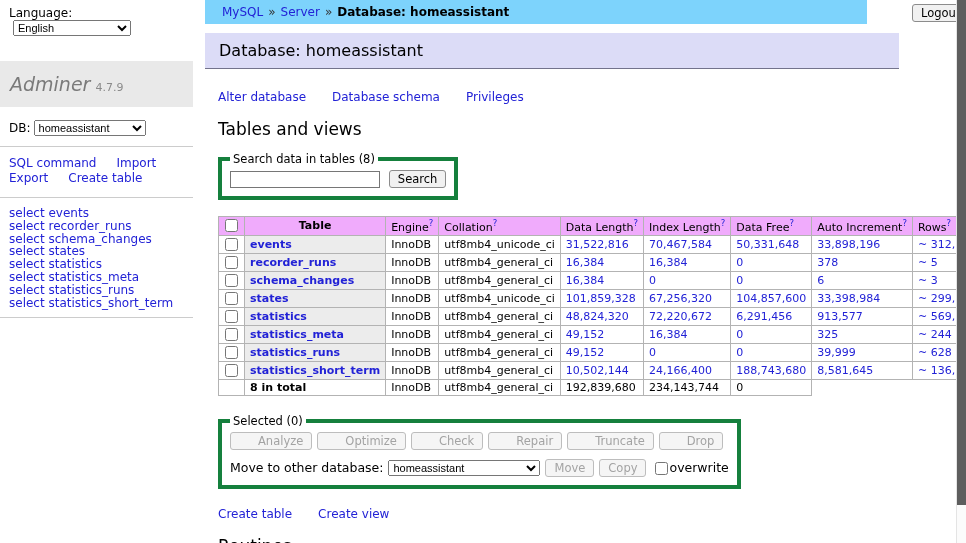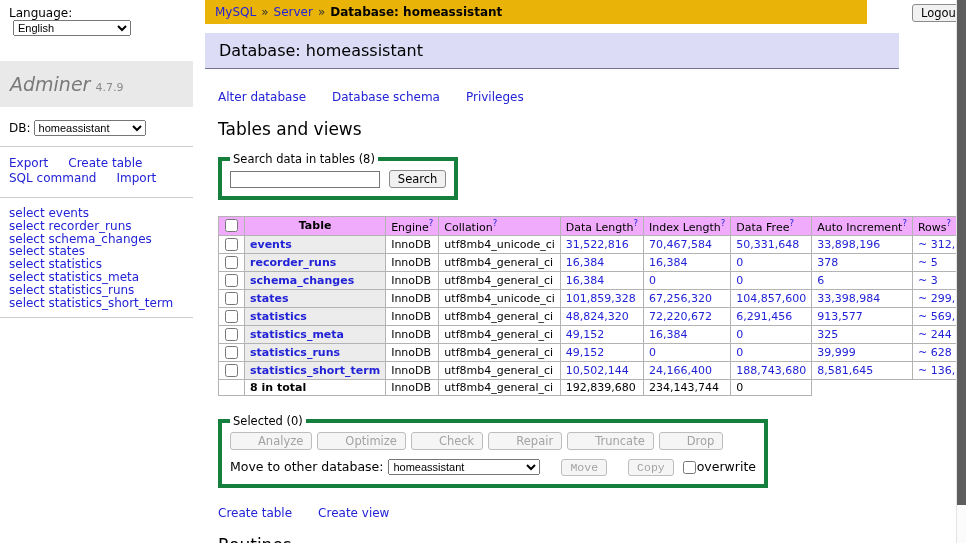--- a/index.html
+++ b/index.html
@@ -21,22 +21,22 @@
   .db-row { padding:13px 0 8px 9px; }
   .db-row select { width:112px; font-size:11px; margin-left:3px; }
   #sidebar hr { border:0; border-top:1px solid #ccc; margin:2px 0 0; }
   .actions { padding:9px 0 9px 9px; line-height:15px; }
   .action-row a { margin-right:20px; font-size:12px; }
   .tables-list { padding:9px 0 0 9px; }
   .tables-list a { display:block; font-size:12px; line-height:12.8px; }
 
   
   #main { position:absolute; left:205px; top:0; width:700px; }
-  .breadcrumb { background:#eab308; height:24px; line-height:24px;
-    padding-left:10px; width:662px; font-size:12px; }
+  .breadcrumb { background:#7dd3fc; height:24px; line-height:24px;
+    padding-left:17px; width:662px; font-size:12px; }
   .breadcrumb .sep { color:#333; margin:0 5px; }
   .breadcrumb .current { font-weight:bold; }
   #logout-btn { position:absolute; left:912px; top:4px; }
   h2.page-title { margin:9px 0 0; width:694px; background:#dcdcf7;
     border-bottom:1px solid #73738c; padding:8px 0 8px 14px;
     font-size:16px; font-weight:normal; }
   .content { padding-left:13px; }
   .nav-links { margin:21px 0 0; }
   .nav-links a { margin-right:26px; }
   h3 { font-size:17px; font-weight:normal; margin:15px 0 0; }
@@ -63,21 +63,21 @@
   tr.total td { background:#fff; color:#000; }
   tr.total td.lbl { font-weight:bold; }
   tr.total td.num { color:#000; }
   td.chk, th.chk { text-align:center; padding:0 1px; }
   input[type=checkbox] { margin:1px; vertical-align:middle; }
 
   fieldset.selected { margin-top:18px; }
   .sel-btns .btn { margin-right:5px;padding-left:27px; }
   .move-row { margin-top:9px; font-size:12.5px; }
   .move-row select { width:152px; font-size:11px; margin-left:5px; }
-  .move-row .btn { margin-left:21px;font-family:Liberation Mono, monospace; }
+  .move-row .btn { margin-left:5px; }
   .move-row label.ovr { margin-left:8px; font-size:12.5px; }
   .footer-links { margin-top:18px; }
   .footer-links a, .routine-links a { margin-right:26px; }
 
   
   .scrollbar { position:absolute; right:0; top:0; width:10px; height:543px;
     background:#fbfbfb; border-left:1px solid #e4e4e4; }
   .scrollbar .thumb { width:10px; height:505px; background:#5e5e5e; }
 </style>
 </head>
@@ -86,22 +86,22 @@
 <div id="sidebar">
   <div class="lang-row">
     <span>Language:</span><select><option>English</option></select>
   </div>
   <h1 class="logo"><span>Adminer</span><span class="ver">4.7.9</span></h1>
   <div class="db-row">
     <span>DB:</span><select><option>homeassistant</option></select>
   </div>
   <hr>
   <div class="actions" id="sidebar-actions">
+      <div class="action-row"><a class="lnk" href="#">SQL command</a><a class="lnk" href="#">Import</a></div>
       <div class="action-row"><a class="lnk" href="#">Export</a><a class="lnk" href="#">Create table</a></div>
-      <div class="action-row"><a class="lnk" href="#">SQL command</a><a class="lnk" href="#">Import</a></div>
     </div>
   <hr>
   <div class="tables-list" id="sidebar-tables">
       <a class="lnk" href="#">select events</a>
       <a class="lnk" href="#">select recorder_runs</a>
       <a class="lnk" href="#">select schema_changes</a>
       <a class="lnk" href="#">select states</a>
       <a class="lnk" href="#">select statistics</a>
       <a class="lnk" href="#">select statistics_meta</a>
       <a class="lnk" href="#">select statistics_runs</a>

